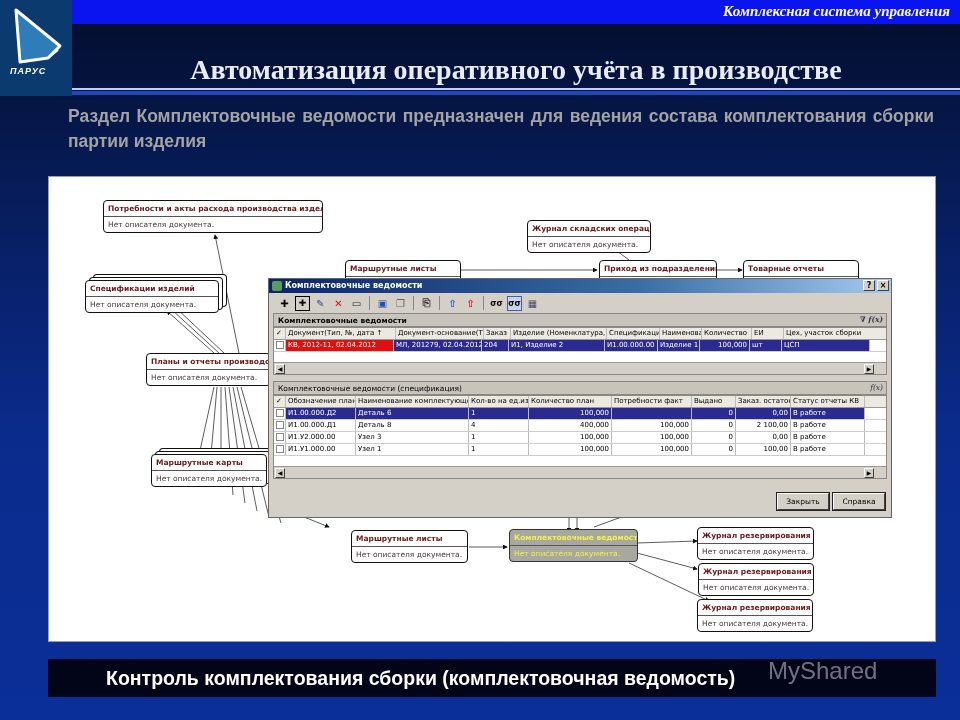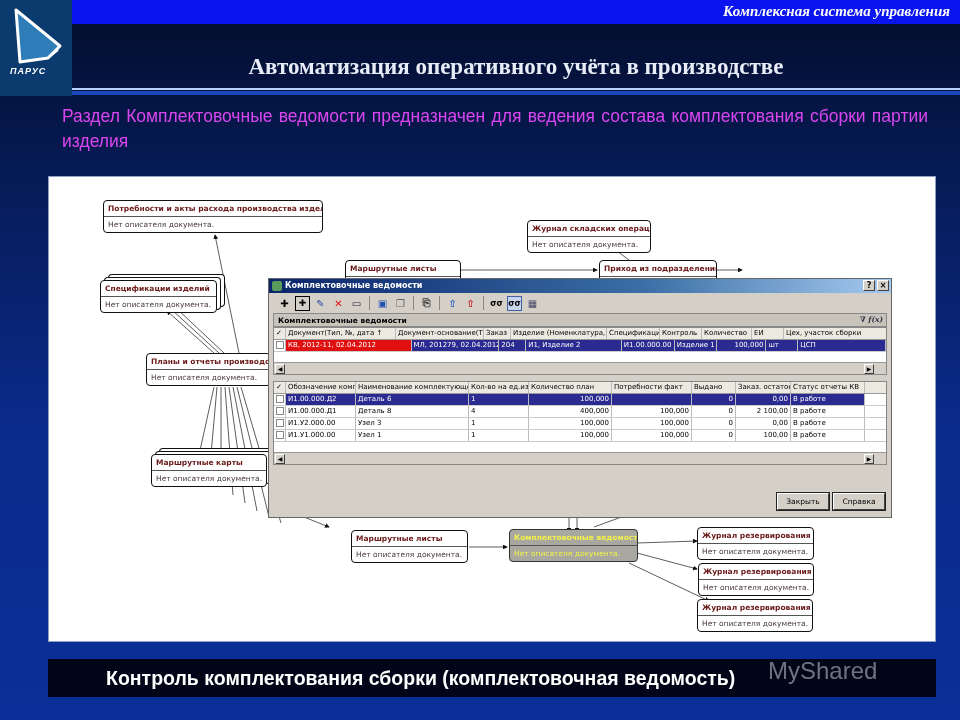--- a/index.html
+++ b/index.html
@@ -1,24 +1,24 @@
 <!DOCTYPE html>
 <html><head>
 <meta charset="utf-8">
 <style>
 *{box-sizing:border-box;margin:0;padding:0}
 body{width:960px;height:720px;overflow:hidden;background:#0a2a8a;font-family:"Liberation Sans",sans-serif;position:relative}
 .slide-bg{position:absolute;left:0;top:0;width:960px;height:720px;background:linear-gradient(180deg,#030c2a 0%,#061a52 22%,#0b2b8c 60%,#0a2f98 100%)}
 .logo-box{position:absolute;left:0;top:0;width:72px;height:96px;background:#0b3a6e}
 .topbar{position:absolute;left:72px;top:0;width:888px;height:24px;background:#0a14f0}
 .topbar-text{position:absolute;right:10px;top:3px;color:#fff;font-family:"Liberation Serif",serif;font-style:italic;font-weight:bold;font-size:15px}
-.title{position:absolute;left:72px;top:54px;width:888px;text-align:center;color:#e8ecf6;font-family:"Liberation Serif",serif;font-weight:bold;font-size:23px}
+.title{position:absolute;left:72px;top:54px;width:888px;text-align:center;color:#e8ecf6;font-family:"Liberation Serif",serif;font-weight:bold;font-size:28px}
 .title-rule{position:absolute;left:72px;top:88px;width:888px;height:2px;background:#bcd0ff}
 .title-rule2{position:absolute;left:72px;top:91px;width:888px;height:4px;background:#1b4ab8}
-.desc{position:absolute;left:62px;top:104px;width:866px;color:#d946ef;font-weight:normal;font-size:17.5px;line-height:25px;text-align:justify;text-align-last:left}
+.desc{position:absolute;left:68px;top:104px;width:866px;color:#a3a3a3;font-weight:bold;font-size:17.5px;line-height:25px;text-align:justify;text-align-last:left}
 .canvas{position:absolute;left:48px;top:176px;width:888px;height:466px;background:#fff;border:1px solid #8fa0c0}
 .node{position:absolute;background:#fff;border:1.5px solid #111;border-radius:4px;font-family:"DejaVu Sans",sans-serif;font-size:7.5px}
 .node .nh{color:#6b1a1a;font-weight:bold;padding:3px 4px;border-bottom:1px solid #555;white-space:nowrap;overflow:hidden}
 .node .nb{color:#4a3a3a;padding:3px 4px;white-space:nowrap;overflow:hidden}
 .node.stack{box-shadow:4px -3px 0 -1px #fff,4px -3px 0 0 #111,8px -6px 0 -1px #fff,8px -6px 0 0 #111}
 .node.hl{background:#a8a8a0;border-color:#333}
 .node.hl .nh,.node.hl .nb{color:#f2f24a}
 svg.lines{position:absolute;left:0;top:0;width:888px;height:466px}
 .win{position:absolute;left:268px;top:278px;width:624px;height:240px;background:#d4d0c8;border:1px solid #666;font-family:"DejaVu Sans",sans-serif;font-size:7px}
 .win-title{height:14px;background:linear-gradient(90deg,#0a246a,#3a6ea5 60%,#a6caf0);color:#fff;font-weight:bold;font-size:8px;padding:2px 0 0 16px;position:relative}
@@ -100,21 +100,21 @@
       <line x1="588" y1="366" x2="648" y2="364" marker-end="url(#ar)"></line>
       <line x1="588" y1="376" x2="648" y2="392" marker-end="url(#ar)"></line>
       <line x1="580" y1="386" x2="660" y2="424" marker-end="url(#ar)"></line>
     </g>
   </svg>
 
   <div class="node" style="left:54px;top:23px;width:220px">
     <div class="nh">Потребности и акты расхода производства изделий</div>
     <div class="nb">Нет описателя документа.</div>
   </div>
-  <div class="node stack" style="left:51px;top:103px;width:117px">
+  <div class="node stack" style="left:36px;top:103px;width:134px">
     <div class="nh">Спецификации изделий</div>
     <div class="nb">Нет описателя документа.</div>
   </div>
   <div class="node" style="left:97px;top:176px;width:125px">
     <div class="nh">Планы и отчеты производства</div>
     <div class="nb">Нет описателя документа.</div>
   </div>
   <div class="node stack" style="left:102px;top:277px;width:116px">
     <div class="nh">Маршрутные карты</div>
     <div class="nb">Нет описателя документа.</div>
@@ -122,20 +122,24 @@
   <div class="node" style="left:296px;top:83px;width:116px">
     <div class="nh">Маршрутные листы</div>
     <div class="nb">Нет описателя документа.</div>
   </div>
   <div class="node" style="left:478px;top:43px;width:124px">
     <div class="nh">Журнал складских операций</div>
     <div class="nb">Нет описателя документа.</div>
   </div>
   <div class="node" style="left:550px;top:83px;width:118px">
     <div class="nh">Приход из подразделений</div>
+    <div class="nb">Нет описателя документа.</div>
+  </div>
+  <div class="node" style="left:694px;top:83px;width:116px">
+    <div class="nh">Товарные отчеты</div>
     <div class="nb">Нет описателя документа.</div>
   </div>
   <div class="node" style="left:302px;top:353px;width:117px">
     <div class="nh">Маршрутные листы</div>
     <div class="nb">Нет описателя документа.</div>
   </div>
   <div class="node hl" style="left:460px;top:352px;width:129px">
     <div class="nh">Комплектовочные ведомости</div>
     <div class="nb">Нет описателя документа.</div>
   </div>
@@ -186,48 +190,52 @@
     <span class="fx">∇ f(x)</span>
   </div>
   <div class="grid" style="height:48px">
     <div class="grow hdr">
       <span class="gc" style="width:12px">✓</span>
       <span class="gc" style="width:110px">Документ(Тип, №, дата ↑</span>
       <span class="gc" style="width:88px">Документ-основание(Ти</span>
       <span class="gc" style="width:27px">Заказ</span>
       <span class="gc" style="width:96px">Изделие (Номенклатура,</span>
       <span class="gc" style="width:53px">Спецификации</span>
-      <span class="gc" style="width:42px">Контроль</span>
+      <span class="gc" style="width:42px">Наименова</span>
       <span class="gc" style="width:50px">Количество</span>
       <span class="gc" style="width:32px">ЕИ</span>
       <span class="gc" style="width:88px;border-right:none">Цех, участок сборки</span>
     </div>
     <div class="grow sel">
       <span class="gc" style="width:12px;background:#fff"><span class="cb"></span></span>
-      <span class="gc red" style="width:126px">КВ, 2012-11, 02.04.2012</span>
+      <span class="gc red" style="width:108px">КВ, 2012-11, 02.04.2012</span>
       <span class="gc" style="width:88px">МЛ, 201279, 02.04.2012</span>
       <span class="gc" style="width:27px">204</span>
       <span class="gc" style="width:96px">И1, Изделие 2</span>
       <span class="gc" style="width:53px">И1.00.000.00</span>
       <span class="gc" style="width:42px">Изделие 1</span>
       <span class="gc r" style="width:50px">100,000</span>
       <span class="gc" style="width:32px">шт</span>
       <span class="gc" style="width:88px">ЦСП</span>
     </div>
     <div class="hscroll" style="position:absolute;left:0;right:0;bottom:0">
       <span class="sarrow" style="left:1px">◀</span>
       <span class="sarrow" style="right:12px">▶</span>
     </div>
   </div>
 
   <div style="height:6px"></div>
+  <div class="panel-head light">
+    <span>Комплектовочные ведомости (спецификация)</span>
+    <span class="fx">f(x)</span>
+  </div>
   <div class="grid" style="height:84px">
     <div class="grow hdr">
       <span class="gc" style="width:12px">✓</span>
-      <span class="gc" style="width:70px">Обозначение комп</span>
+      <span class="gc" style="width:70px">Обозначение план</span>
       <span class="gc" style="width:113px">Наименование комплектующе</span>
       <span class="gc" style="width:60px">Кол-во на ед.из</span>
       <span class="gc" style="width:83px">Количество план</span>
       <span class="gc" style="width:80px">Потребности факт</span>
       <span class="gc" style="width:44px">Выдано</span>
       <span class="gc" style="width:55px">Заказ. остаток</span>
       <span class="gc" style="width:74px">Статус отчеты КВ</span>
     </div>
     <div class="grow sel">
       <span class="gc" style="width:12px;background:#fff"><span class="cb"></span></span>

